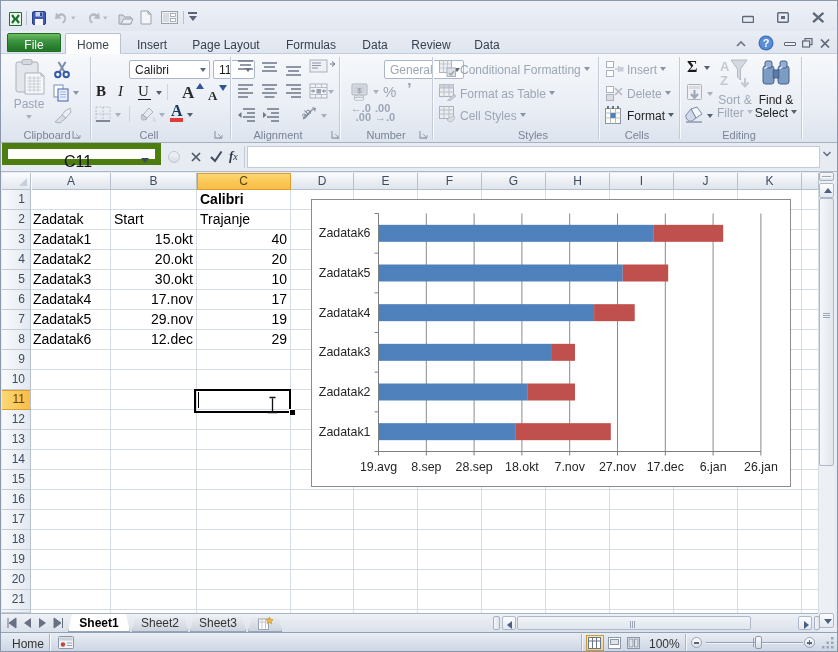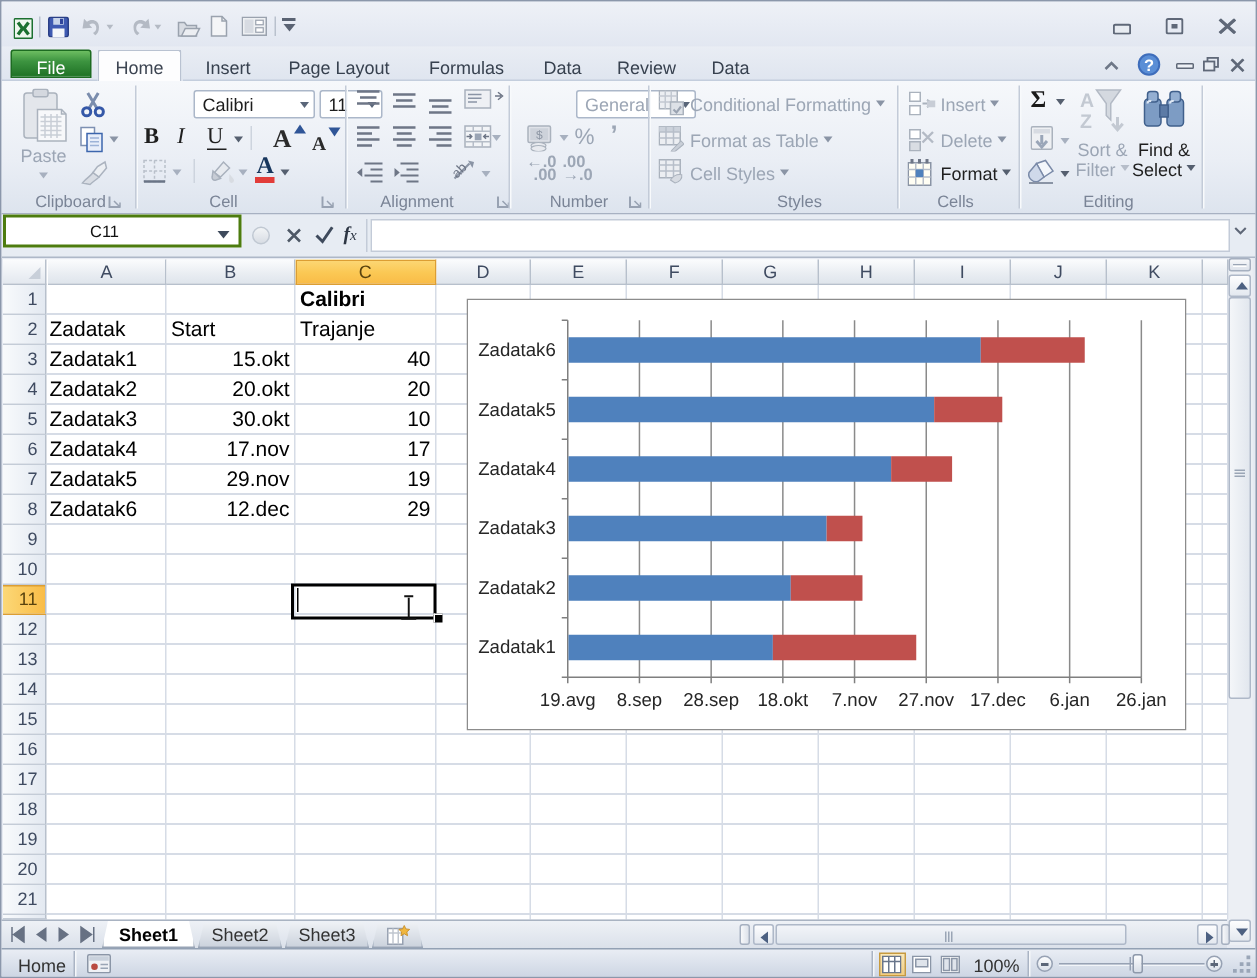--- a/index.html
+++ b/index.html
@@ -27,21 +27,21 @@
 .glabel { position:absolute; top:75px; font-size:11px; color:#7a8496; width:120px; text-align:center; }
 .dlg { position:absolute; top:76px; width:10px; height:10px; }
 .dim { color:#9ca6b5; }
 .combo { position:absolute; background:#fff; border:1px solid #abb7c9; border-radius:2px; font-size:12px; color:#1d1d1d;margin-left:36px; }
 .cdrop { position:absolute; right:3px; top:7px; width:0; height:0; border:3.5px solid transparent; border-top:4px solid #5a6679; }
 .mini-drop { display:inline-block; width:0; height:0; border:3px solid transparent; border-top:4px solid #8a94a5; vertical-align:middle; }
 .drk { border-top-color:#555f6f; }
 
 
 #fbar { position:absolute; left:0; top:142px; width:836px; height:29px; background:#e7ecf3; border-bottom:1px solid #aeb8c8; }
-#namebox { position:absolute; left:1px; top:0; width:159px; height:22px; background:#fff; border:2px solid #4d7c0f; font-size:11px; color:#111; }
+#namebox { position:absolute; left:1px; top:0; width:159px; height:22px; background:#fff; border:6px solid #4d7c0f; font-size:16px; color:#111; }
 #finput { position:absolute; left:246px; top:3px; right:17px; height:22px; background:#fff; border:1px solid #c3cbd8; }
 
 
 #grid { position:absolute; left:1px; top:172px; width:816px; height:440px; background:#fff; }
 .chdr { position:absolute; top:0; height:17px; background:linear-gradient(#fbfcfd,#e9edf2 60%,#dfe5ec);
   border-right:1px solid #b7c0cc; border-bottom:1px solid #b7c0cc; font-size:12px; color:#3f4b61; text-align:center; line-height:16px; }
 .chdr-sel { background:linear-gradient(#fcd877,#fbc854 55%,#f9bc47); border-right:1px solid #dc9e33; border-bottom:1px solid #dc9e33; box-shadow:inset 1px 1px 0 #dc9e33; color:#59430e; }
 .rhdr { position:absolute; left:0; width:29px; height:20px; background:linear-gradient(90deg,#f8fafc,#e3e9f1);
   border-right:1px solid #b7c0cc; border-bottom:1px solid #c4ccd7; font-size:12px; color:#3f4b61; text-align:right; padding-right:5px; line-height:19px; }
 .rhdr-sel { background:linear-gradient(90deg,#fcd877,#f9bc47); border-bottom:1px solid #dc9e33; box-shadow:inset 0 1px 0 #dc9e33; color:#59430e; }

